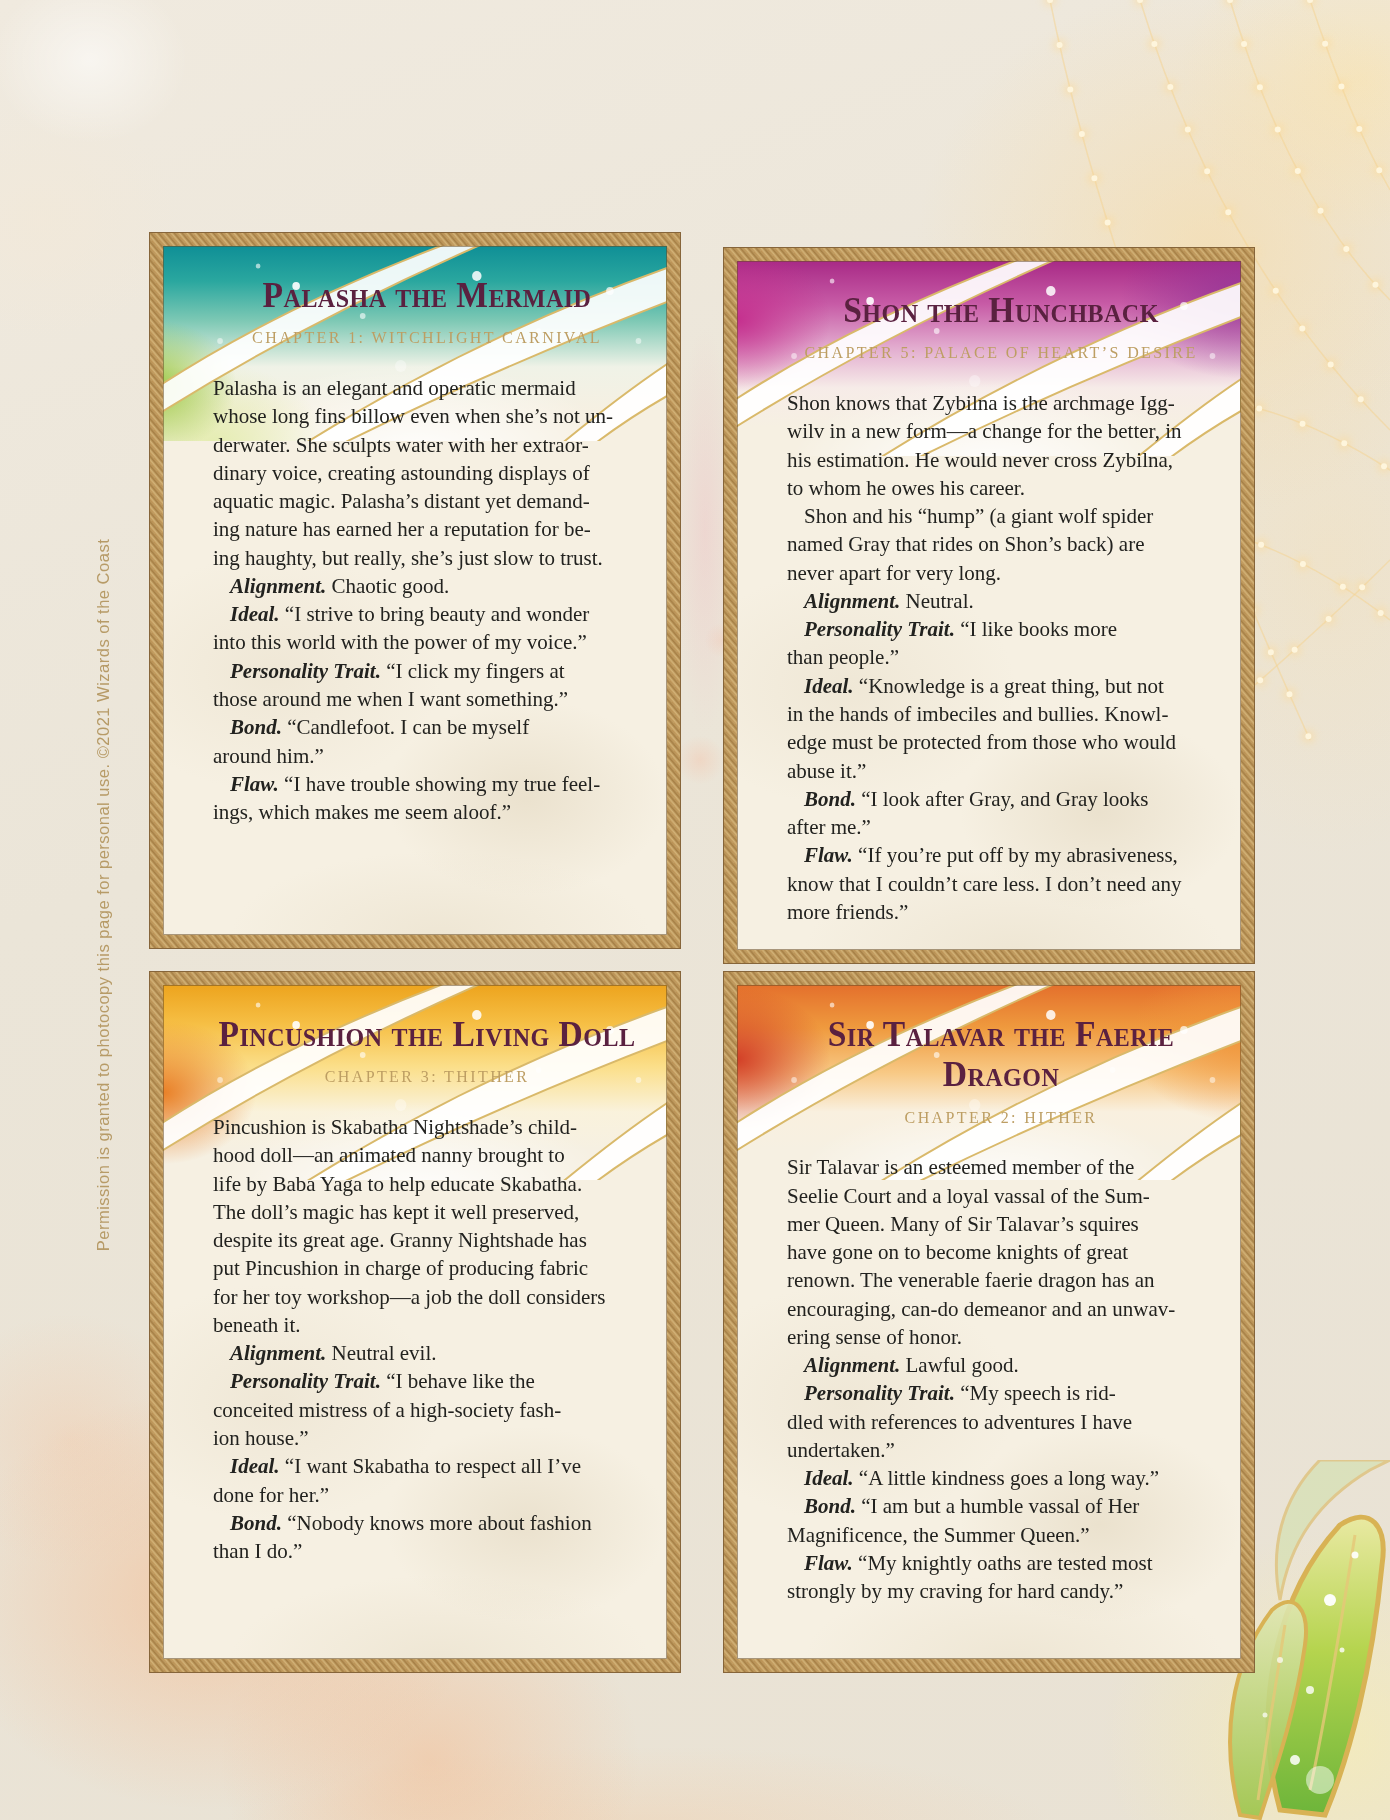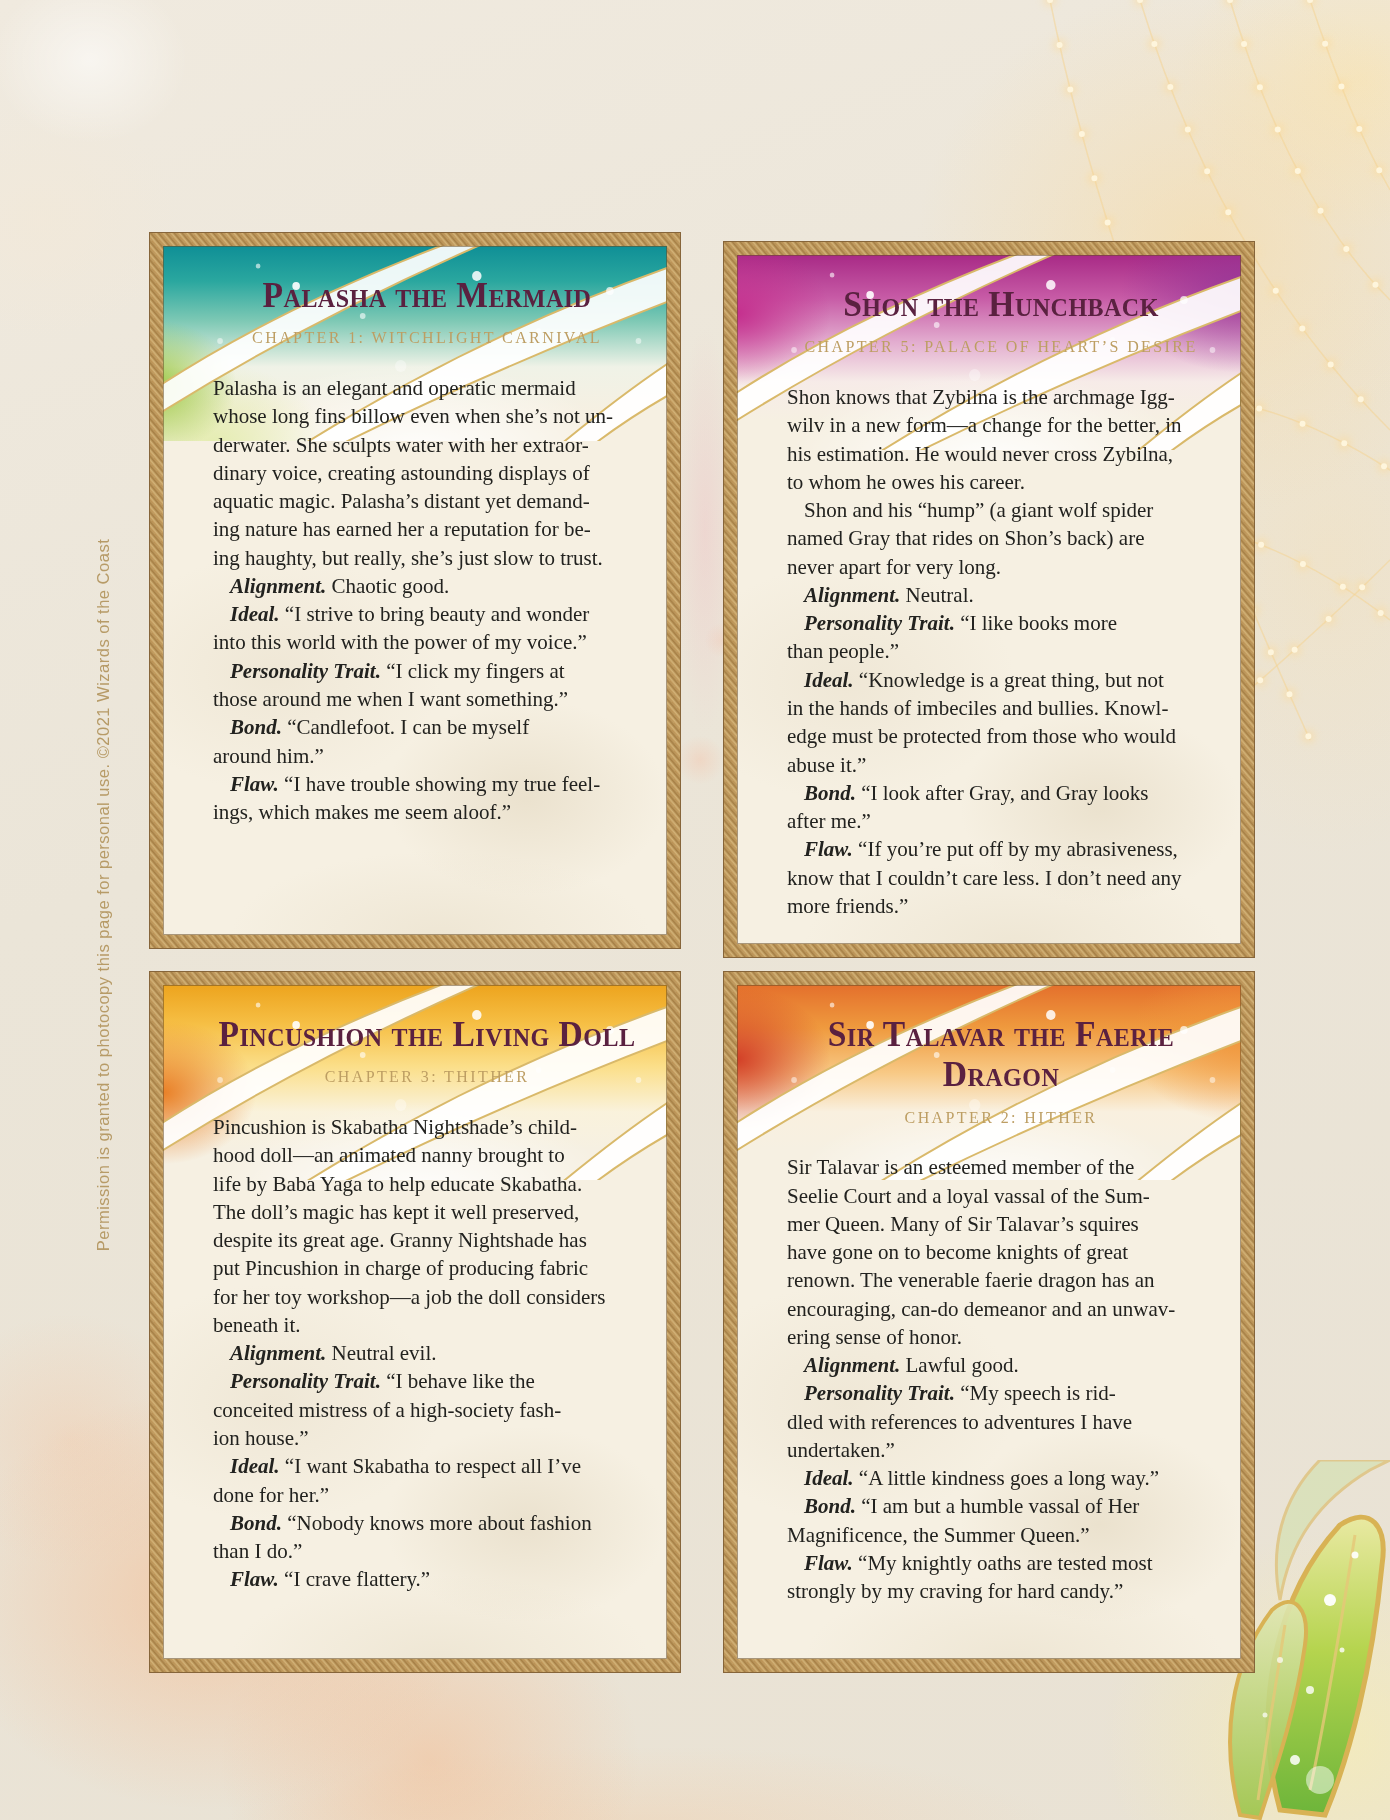--- a/index.html
+++ b/index.html
@@ -48,21 +48,21 @@
     border:1px solid rgba(104,76,38,.55);pointer-events:none;
   }
   .card-body-bg{
     position:absolute;inset:0;z-index:0;
     background:
       radial-gradient(200px 140px at 72% 80%, rgba(221,208,181,.45), transparent 70%),
       radial-gradient(240px 170px at 22% 62%, rgba(228,217,194,.38), transparent 70%),
       radial-gradient(300px 120px at 55% 100%, rgba(224,212,186,.35), transparent 70%);
   }
   #card-palasha {left:150px;top:233px;height:715px;}
-  #card-shon    {left:724px;top:242px;height:715px;}
+  #card-shon    {left:724px;top:248px;height:715px;}
   #card-pincushion{left:150px;top:972px;height:700px;}
   #card-talavar {left:724px;top:972px;height:700px;}
   .card-art{position:absolute;left:0;right:0;top:0;height:195px;overflow:hidden;z-index:1;}
   .card-art svg{position:absolute;inset:0;width:100%;height:100%;}
   .art-teal{background:
       radial-gradient(120px 95px at -2% 72%, rgba(150,198,58,.95), transparent 70%),
       radial-gradient(150px 110px at 10% 102%, rgba(224,236,164,.8), transparent 75%),
       radial-gradient(280px 130px at 50% 108%, rgba(255,255,255,.95), transparent 72%),
       linear-gradient(180deg,#0f8f96 0%,#2aa79f 18%,#7cc8b4 38%, rgba(234,244,235,.55) 62%, rgba(246,240,226,0) 85%);}
   .art-magenta{background:
@@ -299,21 +299,20 @@
 for her toy workshop—a job the doll considers
 beneath it.</p>
     <p class="stat"><span class="stat-label">Alignment.</span> <span class="stat-text">Neutral evil.</span></p>
     <p class="stat"><span class="stat-label">Personality Trait.</span> <span class="stat-text">“I behave like the
 conceited mistress of a high-society fash-
 ion house.”</span></p>
     <p class="stat"><span class="stat-label">Ideal.</span> <span class="stat-text">“I want Skabatha to respect all I’ve
 done for her.”</span></p>
     <p class="stat"><span class="stat-label">Bond.</span> <span class="stat-text">“Nobody knows more about fashion
 than I do.”</span></p>
-    <p class="stat"><span class="stat-label">Flaw.</span> <span class="stat-text">“I crave flattery.”</span></p>
   </div>
 </section>
 
 <section class="card" id="card-talavar">
   <div class="card-body-bg"></div>
   <div class="card-art art-orange">
     <svg viewBox="0 0 530 195" preserveAspectRatio="none">
       <g stroke="#d9b96a" stroke-width="2" fill="rgba(255,255,255,.92)">
         <path d="M-20,150 Q120,60 320,-10 L360,-12 Q160,70 -5,168 Z"></path>
         <path d="M150,197 Q330,90 530,22 L530,56 Q350,122 190,197 Z"></path>

